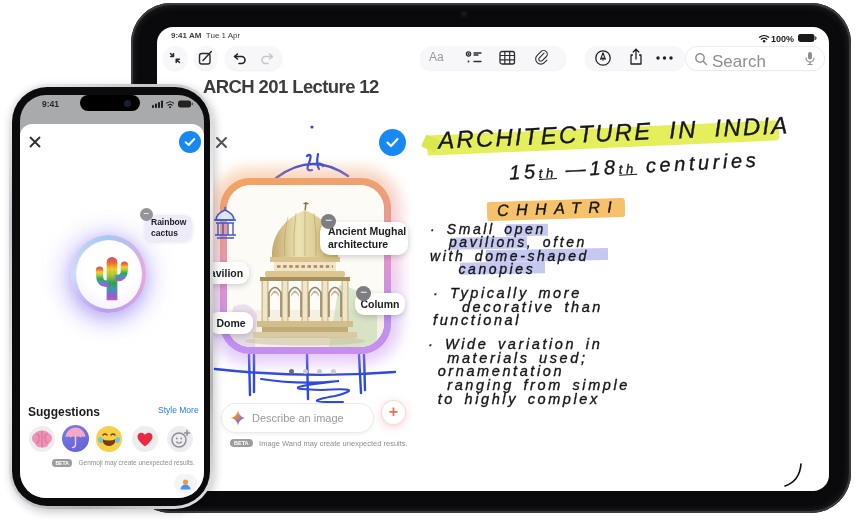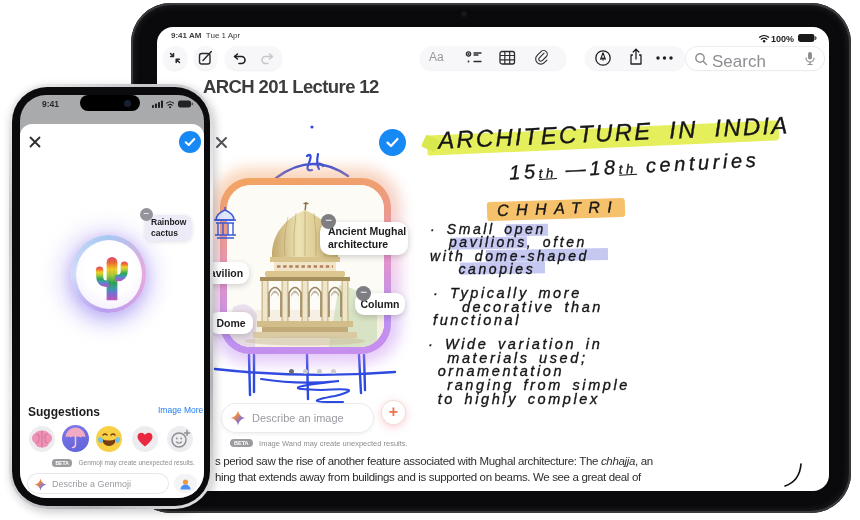--- a/index.html
+++ b/index.html
@@ -249,21 +249,20 @@
   </div>
   <div class="abs" style="left:225px;top:374px;width:23px;height:23px;border-radius:50%;background:#fff;box-shadow:0 0 0 1px #f2ddd6,0 2px 10px rgba(240,120,140,.45);">
     <div class="abs" style="left:0;top:0;width:23px;height:23px;border-radius:50%;text-align:center;line-height:22px;font-size:16px;color:#f0714e;font-weight:bold;">+</div>
   </div>
 
   <div class="abs" style="left:73px;top:412px;height:9px;">
     <span style="display:inline-block;background:#9b9ba0;color:#fff;font-size:5.5px;font-weight:bold;border-radius:4px;padding:1px 4px;vertical-align:top;">BETA</span>
     <span style="font-size:7.5px;color:#8e8e93;vertical-align:top;position:relative;top:0px;">&nbsp;Image Wand may create unexpected results.</span>
   </div>
 
-  <div class="abs" style="left:58px;top:427px;width:600px;font-size:11.5px;color:#2e2e30;line-height:15.5px;letter-spacing:-0.35px;">s period saw the rise of another feature associated with Mughal architecture: The <i>chhajja</i>, an<br>hing that extends away from buildings and is supported on beams. We see a great deal of</div>
 
   <svg class="abs" style="left:626px;top:435px;" width="20" height="26" viewBox="0 0 20 26">
     <path d="M18 2 C17 14 11 21 2 24" fill="none" stroke="#111" stroke-width="1.7" stroke-linecap="round"></path>
   </svg>
 </div>
 
 <div class="abs" id="iphone" style="left:9px;top:84px;width:204px;height:425px;border-radius:38px;
      background:linear-gradient(135deg,#f4f4f6,#c6c6ca 22%,#ededef 50%,#b2b2b6 80%,#e6e6e8 100%);
      box-shadow:2px 3px 10px rgba(0,0,0,.22);"></div>
 <div class="abs" style="left:12px;top:87px;width:198px;height:419px;border-radius:35px;background:#0b0b0d;"></div>
@@ -325,21 +324,21 @@
     </g>
     <g stroke="#00000018" stroke-width="1" fill="none">
       <path d="M19.5 7 V54 M24.5 7 V54"></path>
     </g>
   </svg>
 
   <div class="abs" style="left:125px;top:120px;width:47px;height:26px;border-radius:8px;background:rgba(236,234,248,.97);box-shadow:0 1px 4px rgba(0,0,0,.12);padding:2px 0 0 6px;box-sizing:border-box;font-size:8.5px;font-weight:bold;color:#1c1c1e;line-height:10.5px;">Rainbow<br>cactus</div>
   <div class="abs" style="left:120px;top:113px;width:13px;height:13px;border-radius:50%;background:#94949a;color:#fff;font-size:10px;text-align:center;line-height:11px;">−</div>
 
   <div class="abs" style="left:8px;top:310px;font-size:12px;font-weight:bold;color:#1c1c1e;">Suggestions</div>
-  <div class="abs" style="left:138px;top:310px;font-size:8.5px;color:#1f7cf6;">Image More</div>
+  <div class="abs" style="left:138px;top:310px;font-size:8.5px;color:#1f7cf6;">Style More</div>
 
   <div class="abs" style="left:9px;top:331px;width:26px;height:26px;border-radius:50%;background:#ededf0;">
     <svg width="26" height="26" viewBox="0 0 26 26">
       <g fill="#ee93b5">
           <path d="M13 4.5 q5 0 7 3 q3 1.5 3 4.5 q0 3.5 -3 5 q-1 4.5 -7 4.5 q-6 0 -7 -4.5 q-3 -1.5 -3 -5 q0 -3 3 -4.5 q2 -3 7 -3 Z"></path>
         </g>
       <g fill="none" stroke="#d9729c" stroke-width="1.1" stroke-linecap="round">
         <path d="M13 5 V21 M7.5 8 q3.5 1 2.5 4.5 M18.5 8 q-3.5 1 -2.5 4.5 M7 17 q3.5 -0.5 2.5 -3.5 M19 17 q-3.5 -0.5 -2.5 -3.5"></path>
       </g>
     </svg>
@@ -371,25 +370,19 @@
       <path d="M9.5 16 q2.5 2.2 5 0" fill="none" stroke="#8e8e93" stroke-width="1.3" stroke-linecap="round"></path>
       <path d="M20 4.5 V9.5 M17.5 7 H22.5" stroke="#8e8e93" stroke-width="1.5" stroke-linecap="round"></path>
     </svg>
   </div>
 
   <div class="abs" style="left:32px;top:364px;height:8px;white-space:nowrap;">
     <span style="display:inline-block;background:#9b9ba0;color:#fff;font-size:5px;font-weight:bold;border-radius:3.5px;padding:1px 3.5px;vertical-align:top;">BETA</span>
     <span style="font-size:6.5px;color:#8e8e93;vertical-align:top;">&nbsp;Genmoji may create unexpected results.</span>
   </div>
 
-  <div class="abs" style="left:8px;top:379px;width:140px;height:19px;border-radius:10px;background:#fff;box-shadow:0 0 0 1px #e8e8ec;">
-    <svg width="13" height="13" viewBox="0 0 16 16" style="position:absolute;left:6px;top:3.5px;">
-      <path d="M8 0.5 C8.6 4.5 11.5 7.4 15.5 8 C11.5 8.6 8.6 11.5 8 15.5 C7.4 11.5 4.5 8.6 0.5 8 C4.5 7.4 7.4 4.5 8 0.5 Z" fill="url(#spark1)"></path>
-    </svg>
-    <div class="abs" style="left:24px;top:4.5px;font-size:9px;color:#9b9ba1;">Describe a Genmoji</div>
-  </div>
   <div class="abs" style="left:154px;top:379px;width:23px;height:19px;border-radius:10px;background:#f4f4f7;">
     <svg width="23" height="20" viewBox="0 0 23 20">
       <circle cx="11.5" cy="8" r="2.6" fill="#f09a3e"></circle>
       <path d="M6.5 15.5 a5 5 0 0 1 10 0 Z" fill="#4a90f4"></path>
     </svg>
   </div>
 </div>
 
 </body></html>

